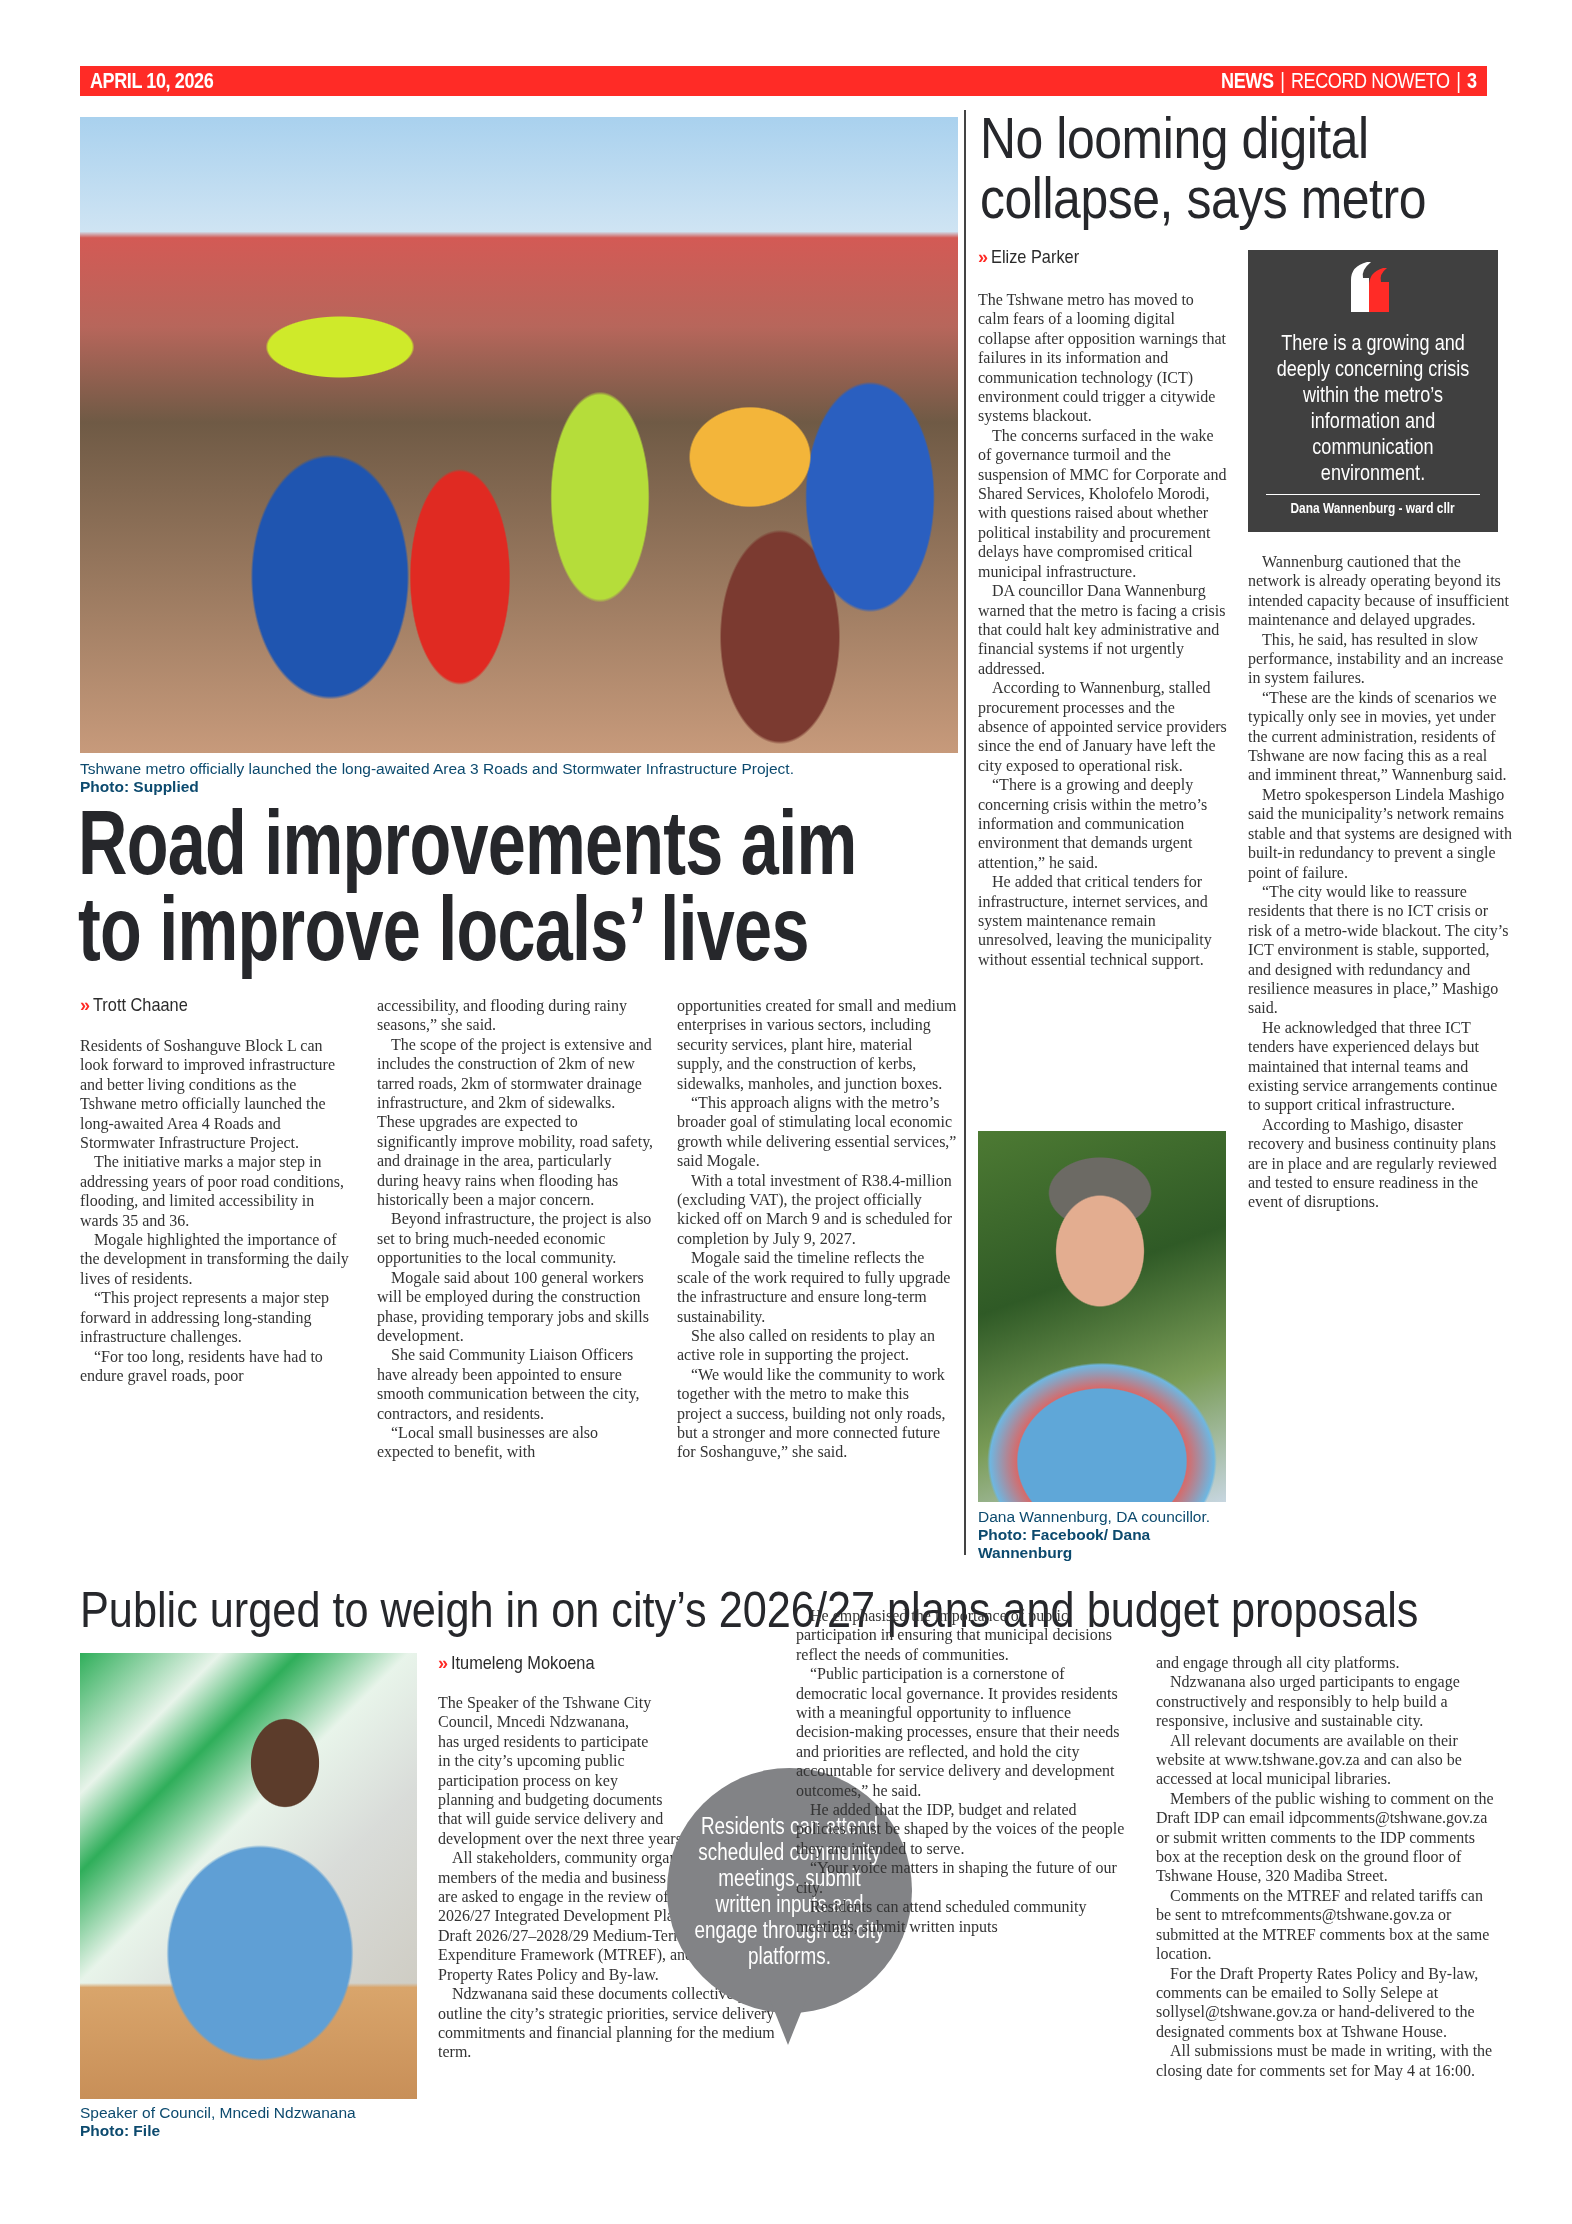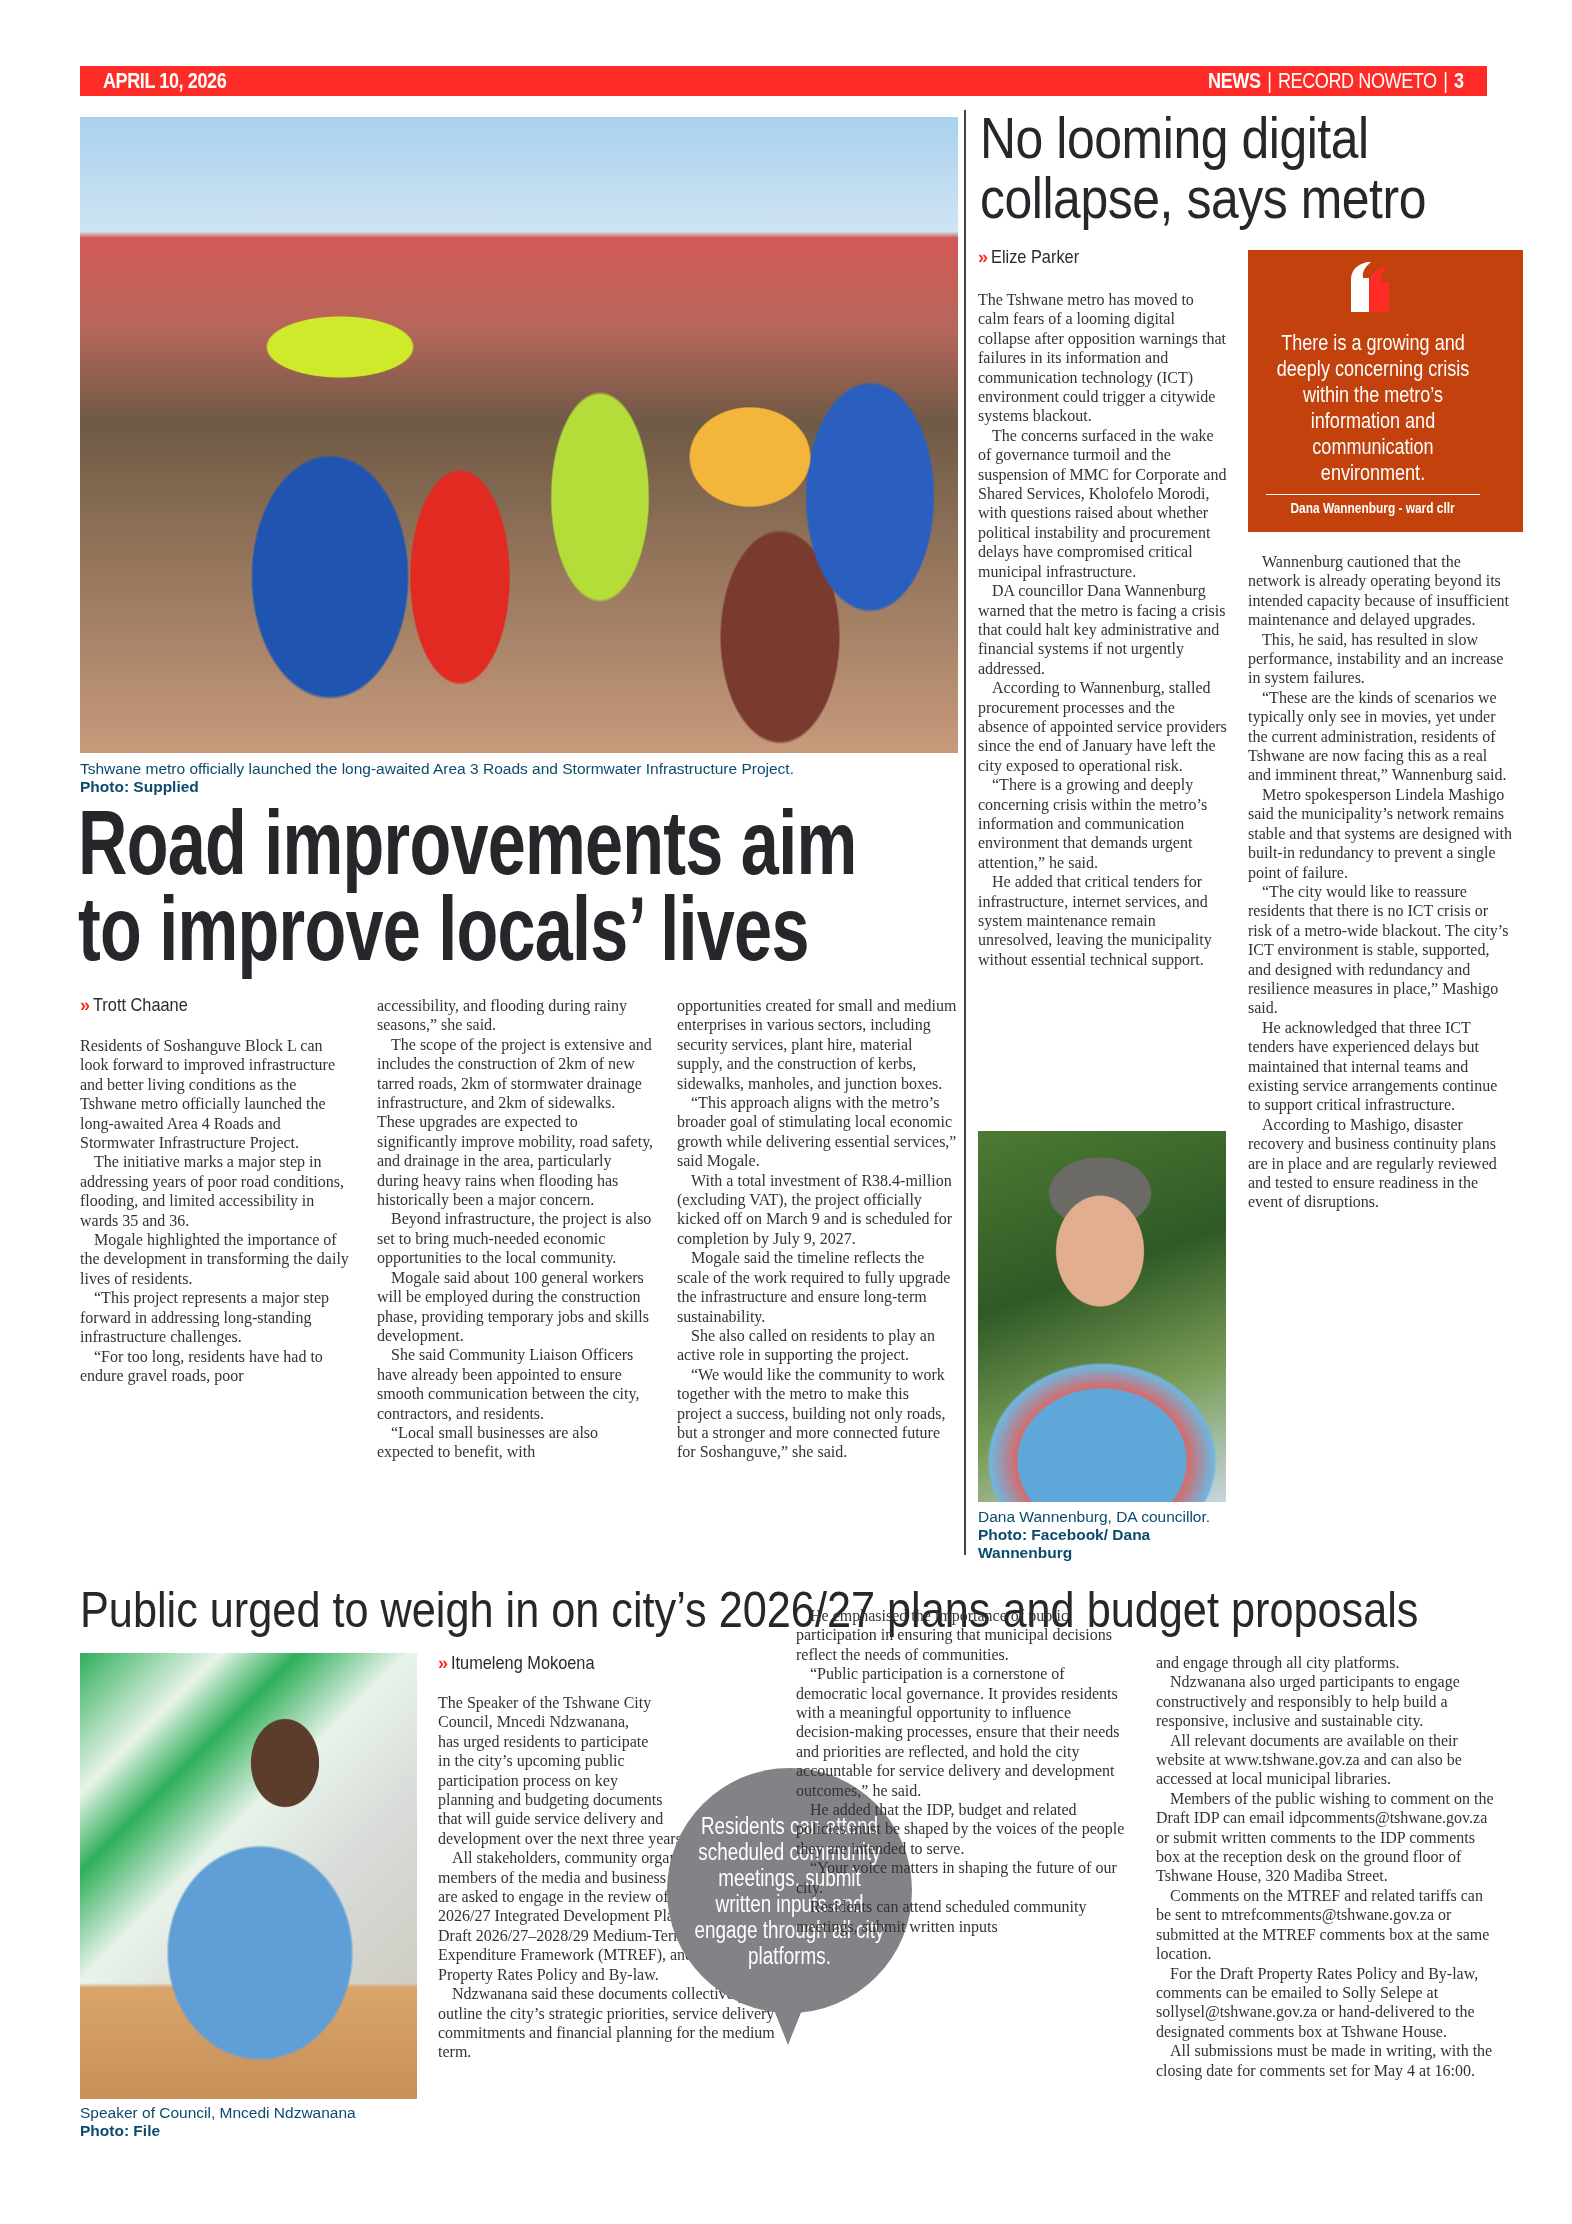--- a/index.html
+++ b/index.html
@@ -4,21 +4,21 @@
 <style>
   * { box-sizing: border-box; margin: 0; padding: 0; }
   html, body { width: 1572px; height: 2224px; background: #ffffff; overflow: hidden; }
   body { position: relative; font-family: "Liberation Serif", serif; color: #2b2b2b; }
 
   .abs { position: absolute; }
 
   
   .topbar { left: 80px; top: 66px; width: 1407px; height: 30px; background: #ff2b26; color: #fff;
             font-family: "Liberation Sans", sans-serif; font-weight: bold; font-size: 22px;
-            display: flex; align-items: center; justify-content: space-between; padding: 0 23px;
+            display: flex; align-items: center; justify-content: space-between; padding: 0 10px;
             transform-origin: left; letter-spacing: -0.5px; }
   .topbar .date { transform: scaleX(0.82); transform-origin: left; display: inline-block; }
   .topbar .right { display: flex; align-items: center; gap: 8px; transform: scaleX(0.82); transform-origin: right; }
   .topbar .sec-light { font-weight: normal; }
   .topbar .pipe { font-weight: normal; }
 
   
   .photo { overflow: hidden; }
   .photo-main { left: 80px; top: 117px; width: 878px; height: 636px;
     background:
@@ -62,21 +62,21 @@
   .byline .chev { color: #ff2b26; font-weight: bold; font-size: 18px; letter-spacing: -3px; }
   .byline .name { transform: scaleX(0.86); transform-origin: left; display: inline-block; }
 
   .col { font-size: 16px; line-height: 19.4px; color: #333; }
   .col p { text-indent: 14px; }
   .col p.first { text-indent: 0; }
 
   .vrule { background: #444; width: 2px; }
 
   
-  .quote-box { left: 1248px; top: 250px; width: 275px; height: 282px; background: #c2410c; color: #fff;
+  .quote-box { left: 1248px; top: 250px; width: 250px; height: 282px; background: #404040; color: #fff;
                text-align: center; font-family: "Liberation Sans", sans-serif; }
   .quote-mark { position: absolute; left: 103px; top: 12px; width: 48px; height: 50px; }
   .quote-text { position: absolute; left: 0; top: 80px; width: 250px; font-size: 22px; line-height: 26px; }
   .quote-text span { display: inline-block; transform: scaleX(0.82); }
   .quote-rule { position: absolute; left: 18px; top: 244px; width: 214px; height: 1px; background: #fff; }
   .quote-attr { position: absolute; left: 0; top: 250px; width: 250px; font-weight: bold; font-size: 14px; }
   .quote-attr span { display: inline-block; transform: scaleX(0.85); }
 
   
   .bubble { left: 667px; top: 1768px; width: 245px; height: 245px; border-radius: 50%; background: #828386; color: #fff;

